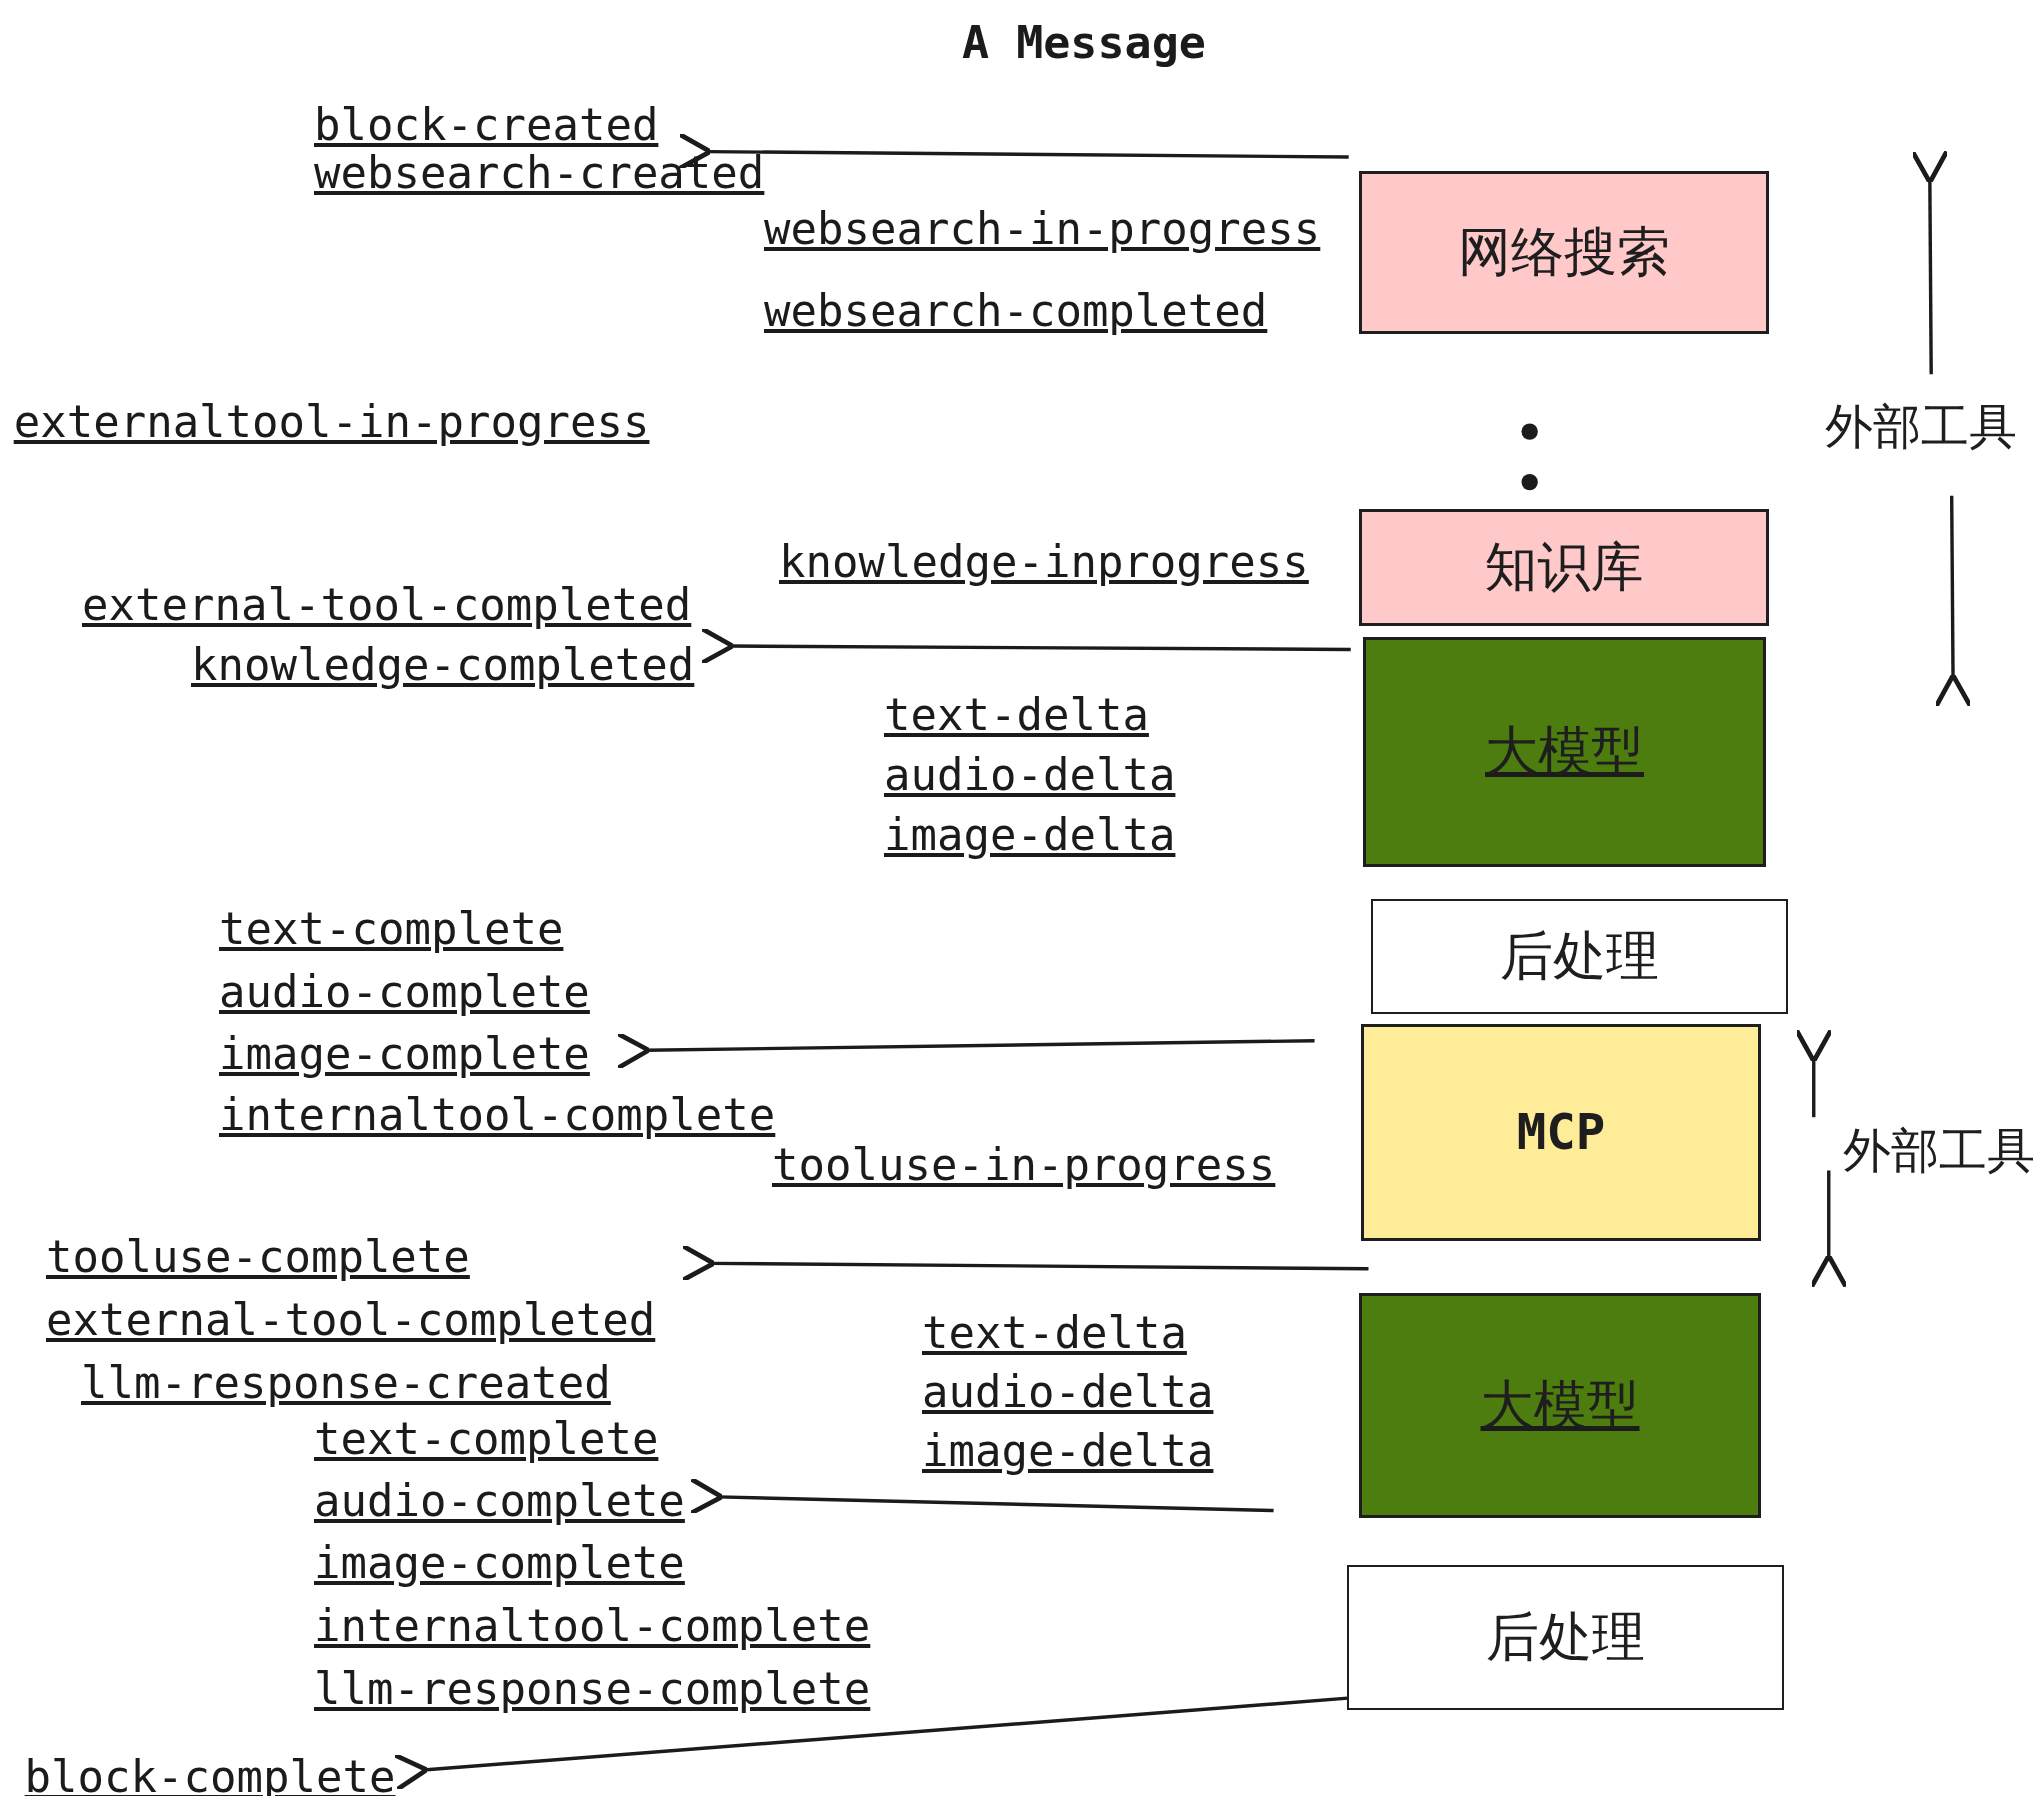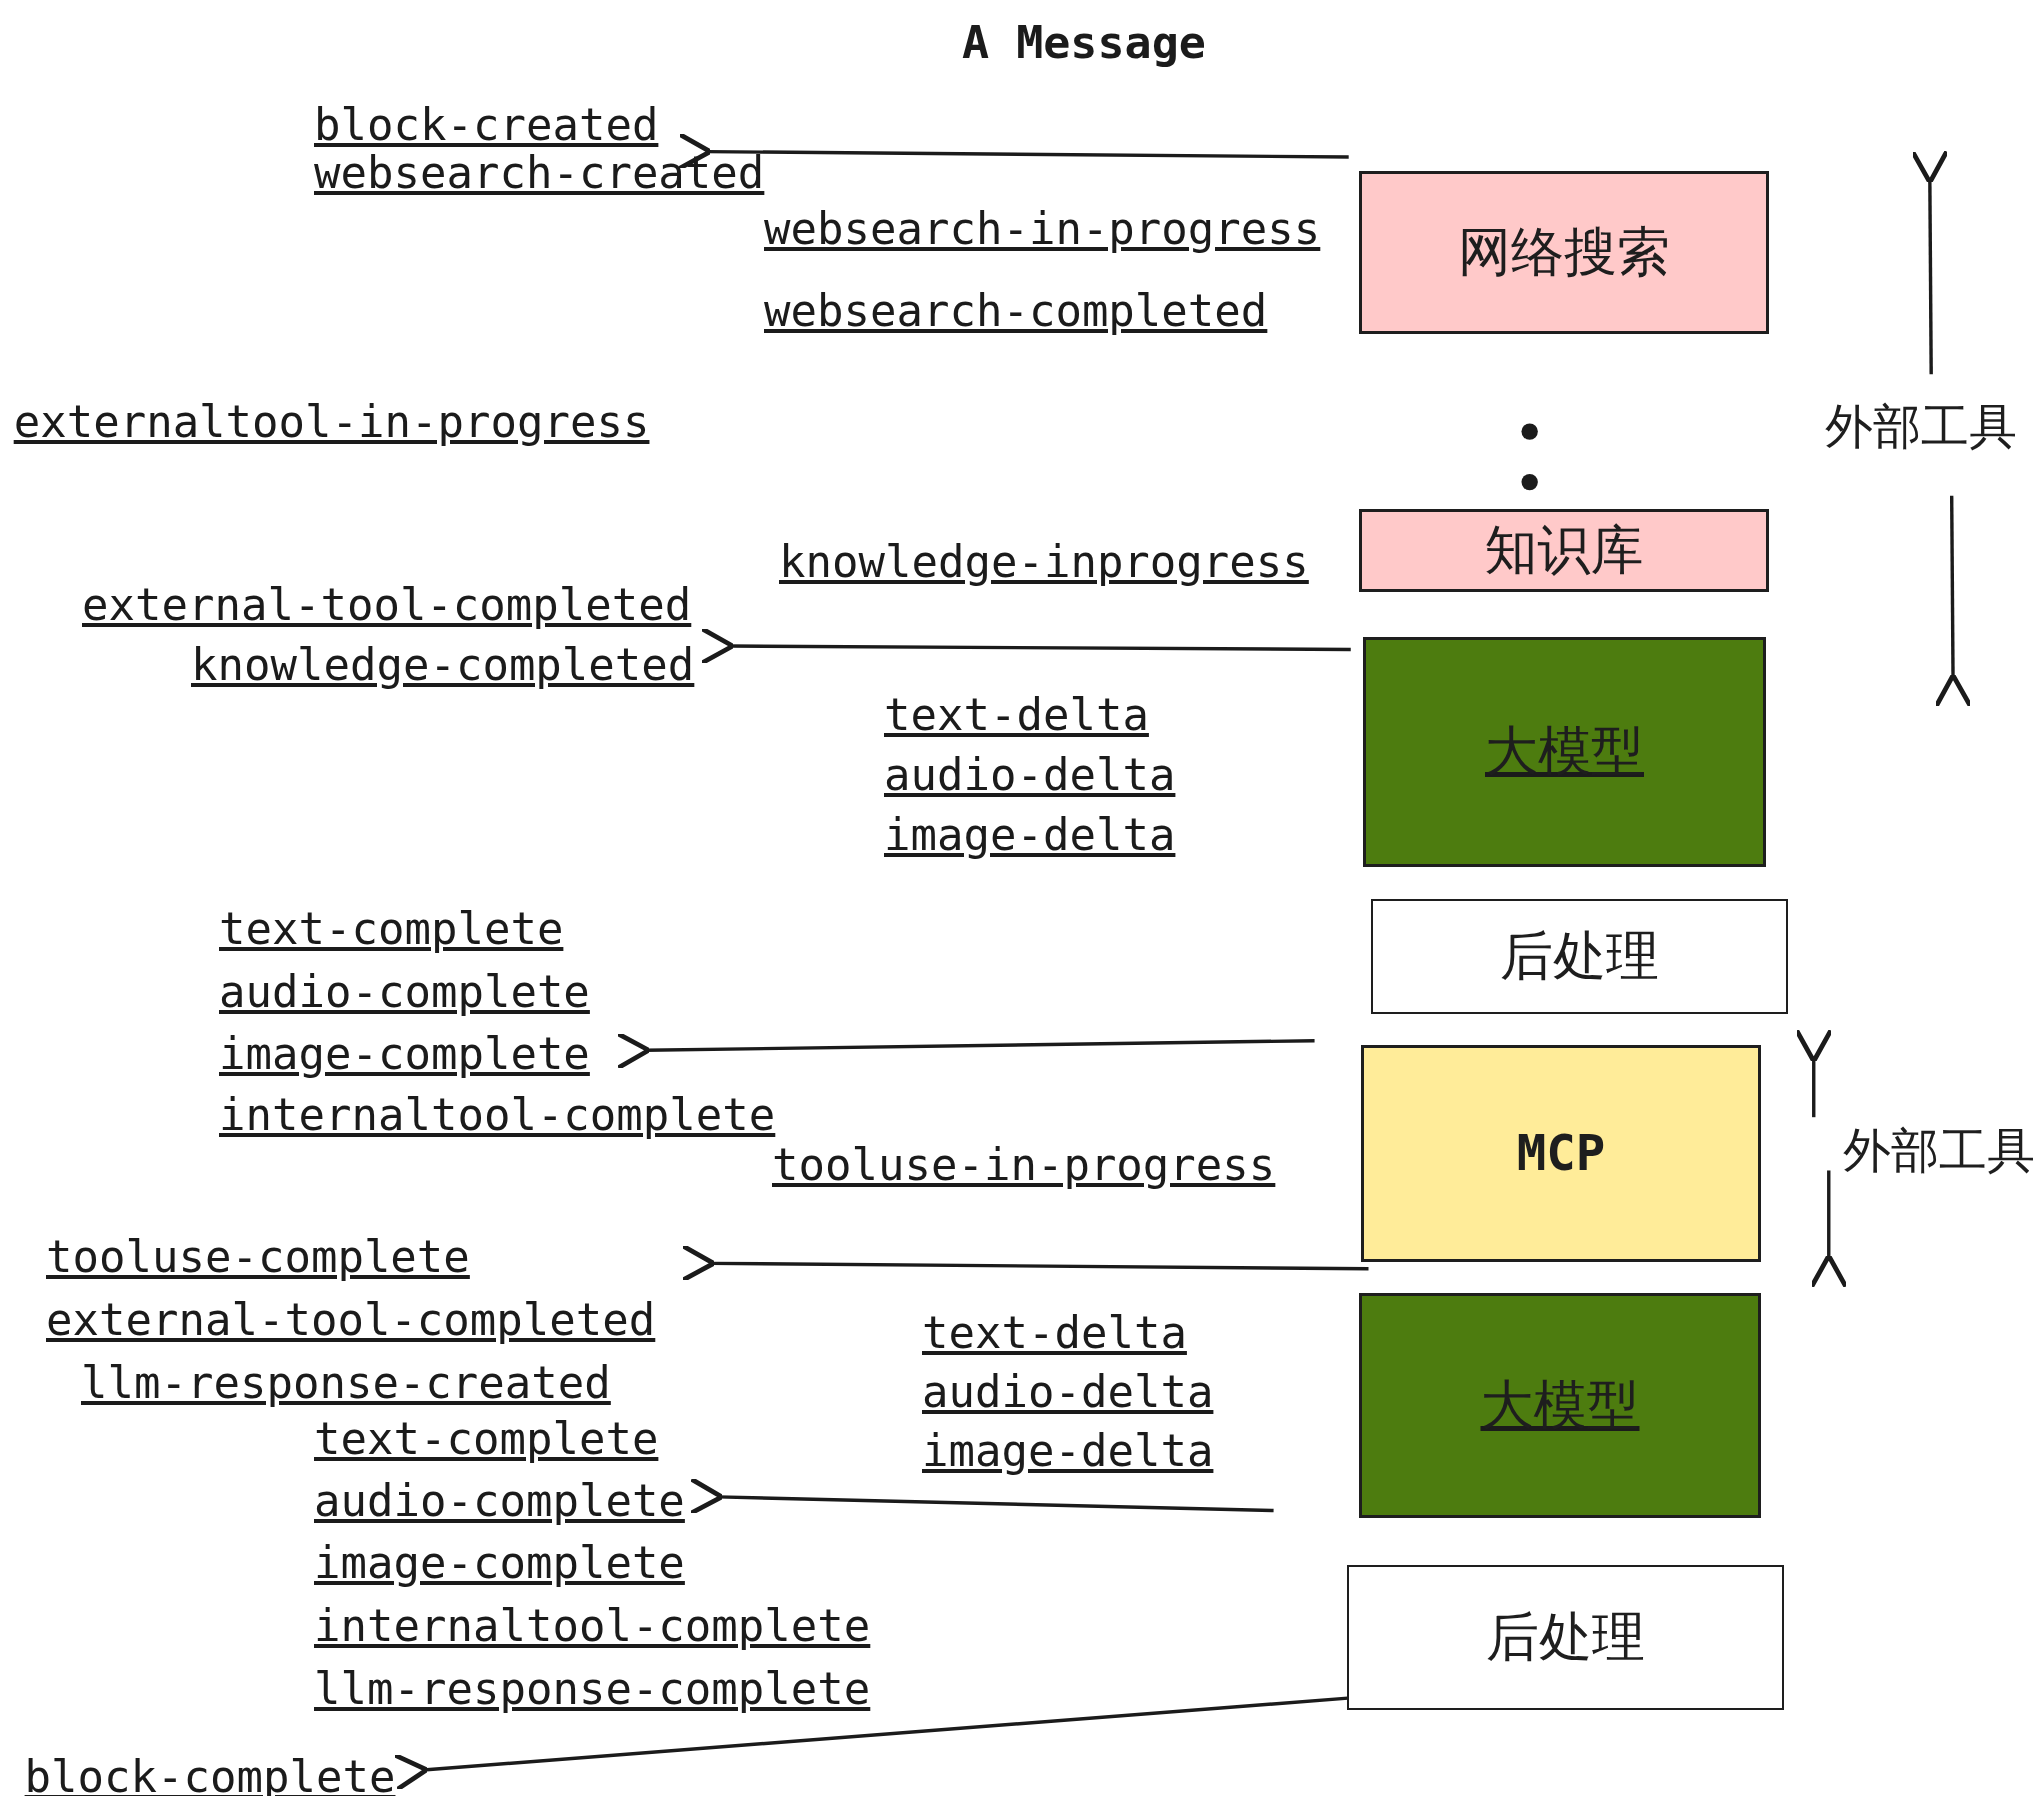--- a/index.html
+++ b/index.html
@@ -49,33 +49,33 @@
       <circle cx="2240" cy="797" r="12"></circle>
     </g>
   </svg>
 
   <div class="title" style="left:962px;top:16.4px;">A Message</div>
 
   <div class="box pink" style="left:1359px;top:171px;width:410px;height:163px;">
     <span class="lbl">网络搜索</span>
   </div>
 
-  <div class="box pink" style="left:1359px;top:509px;width:410px;height:83px;">
+  <div class="box pink" style="left:1359px;top:509px;width:410px;height:117px;">
     <span class="lbl">知识库</span>
   </div>
 
   <div class="box green" style="left:1363px;top:637px;width:403px;height:230px;">
     <span class="lbl">大模型</span>
   </div>
 
   <div class="box white" style="left:1371px;top:899px;width:417px;height:115px;">
     <span class="lbl">后处理</span>
   </div>
 
-  <div class="box yellow" style="left:1361px;top:1045px;width:400px;height:217px;">
+  <div class="box yellow" style="left:1361px;top:1024px;width:400px;height:217px;">
     <span class="lbl-mono">MCP</span>
   </div>
 
   <div class="box green" style="left:1359px;top:1293px;width:402px;height:225px;">
     <span class="lbl">大模型</span>
   </div>
 
   <div class="box white" style="left:1347px;top:1565px;width:437px;height:145px;">
     <span class="lbl">后处理</span>
   </div>

